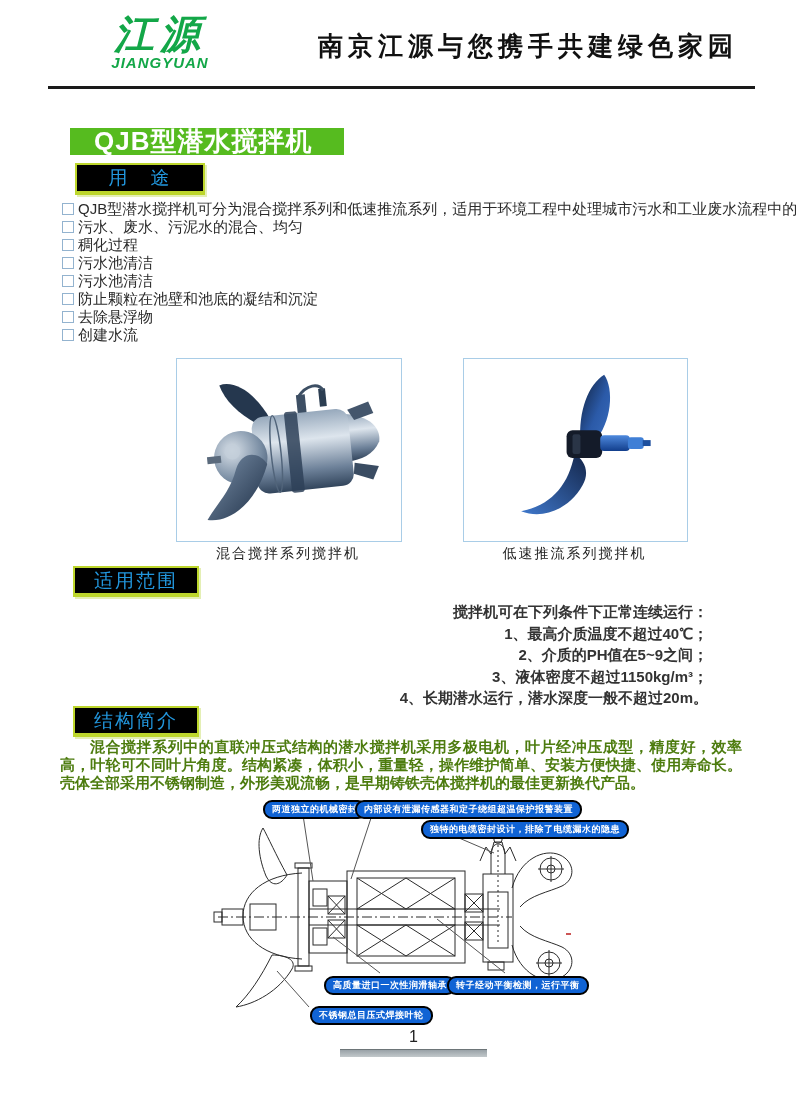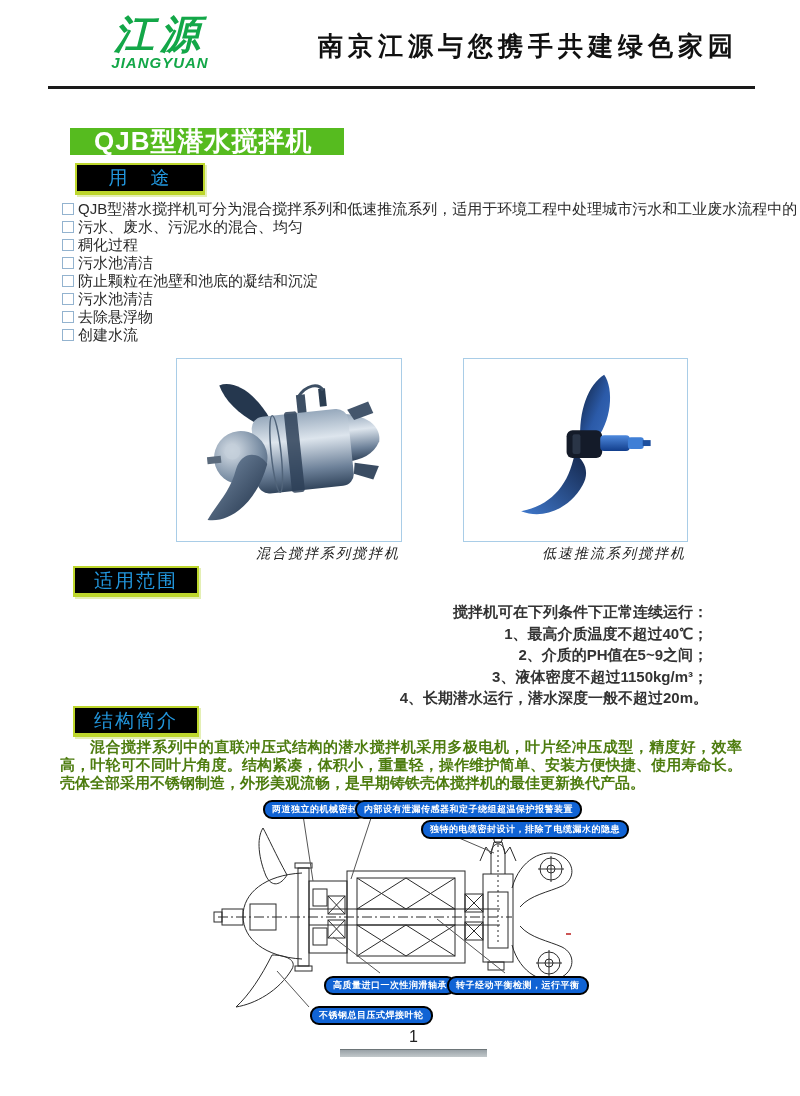--- a/index.html
+++ b/index.html
@@ -25,22 +25,22 @@
   .sec-head.structure{left:73px;top:706px;width:122px;height:25px;line-height:25px;}
   
   .usage-list{position:absolute;left:62px;top:200px;width:700px;font-size:15px;line-height:18px;}
   .u-item{white-space:nowrap;}
   .cbx{display:inline-block;width:10px;height:10px;border:1.5px solid #93b3cf;margin-right:4px;
        vertical-align:-1px;background:#fff;}
   
   .photo{position:absolute;border:1px solid #a9cde7;background:#fff;}
   .photo.left{left:176px;top:358px;width:224px;height:182px;}
   .photo.right{left:463px;top:358px;width:223px;height:182px;}
-  .caption{position:absolute;top:545px;font-family:"Liberation Serif",serif;font-style:italic;
-           font-size:14px;color:#222;text-align:right;letter-spacing:2px;}
+  .caption{position:absolute;top:545px;font-family:"Liberation Serif",serif;
+           font-size:14px;color:#222;text-align:center;letter-spacing:2px;}
   .caption.left{left:176px;width:224px;}
   .caption.right{left:463px;width:223px;}
   
   .scope-text{position:absolute;left:88px;top:601px;width:620px;font-size:15px;line-height:21.5px;
               font-weight:bold;color:#333;text-align:right;}
   
   .struct-para{position:absolute;left:60px;top:738px;width:682px;font-size:15px;line-height:17.8px;
                text-align:justify;text-indent:2em;font-weight:bold;color:#4d7c0f;}
   
   .diagram{position:absolute;left:0;top:795px;width:800px;height:240px;}
@@ -67,22 +67,22 @@
   <div class="header-rule"></div>
 
   <div class="doc-title">QJB型潜水搅拌机</div>
 
   <div class="sec-head usage">用　途</div>
   <div class="usage-list">
     <div class="u-item"><span class="cbx"></span><span>QJB型潜水搅拌机可分为混合搅拌系列和低速推流系列，适用于环境工程中处理城市污水和工业废水流程中的；</span></div>
     <div class="u-item"><span class="cbx"></span><span>污水、废水、污泥水的混合、均匀</span></div>
     <div class="u-item"><span class="cbx"></span><span>稠化过程</span></div>
     <div class="u-item"><span class="cbx"></span><span>污水池清洁</span></div>
+    <div class="u-item"><span class="cbx"></span><span>污水池清洁</span></div>
     <div class="u-item"><span class="cbx"></span><span>防止颗粒在池壁和池底的凝结和沉淀</span></div>
-    <div class="u-item"><span class="cbx"></span><span>污水池清洁</span></div>
     <div class="u-item"><span class="cbx"></span><span>去除悬浮物</span></div>
     <div class="u-item"><span class="cbx"></span><span>创建水流</span></div>
   </div>
 
   <div class="photo left">
     <svg width="222" height="180" viewBox="0 0 224 182">
       <defs>
         <linearGradient id="bodyG" x1="0" y1="0" x2="0" y2="1">
           <stop offset="0" stop-color="#97a9bc"></stop>
             <stop offset=".35" stop-color="#dde5ed"></stop>

